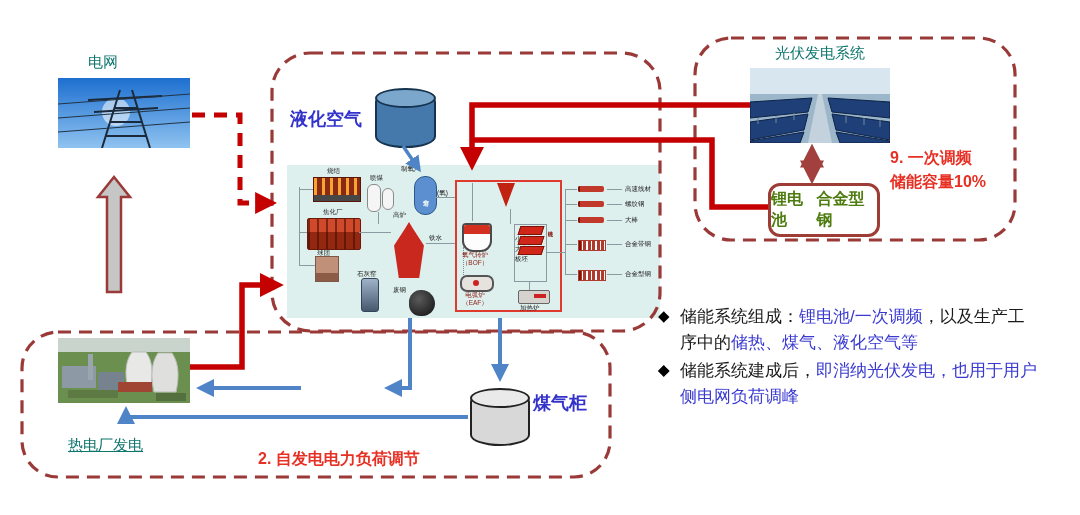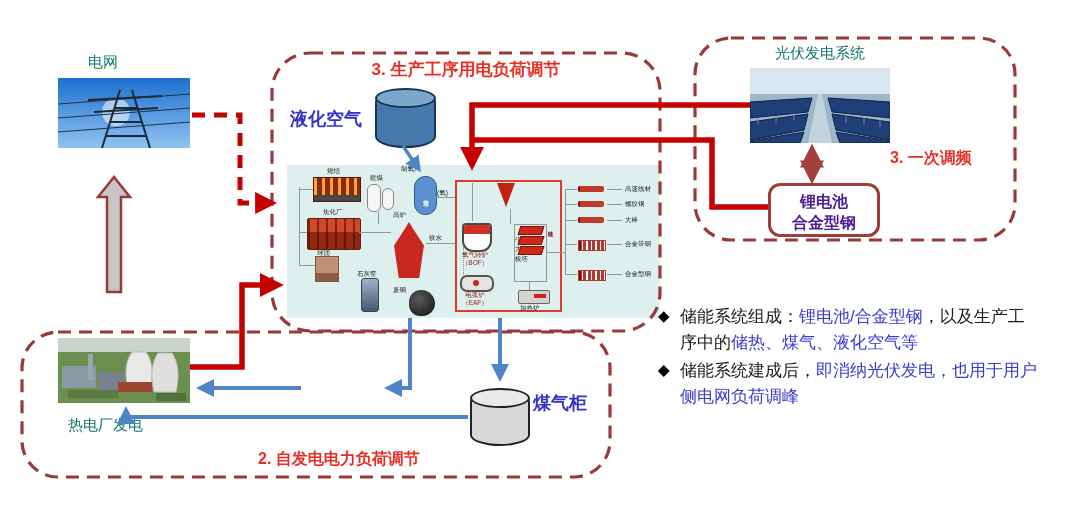--- a/index.html
+++ b/index.html
@@ -7,22 +7,22 @@
   .abs{position:absolute;}
   svg.overlay{position:absolute;left:0;top:0;z-index:3;pointer-events:none;}
   .photo{position:absolute;z-index:2;}
   
   .lbl-black{color:#0f766e;font-size:15px;}
   .lbl-red{color:#e72f23;font-weight:bold;font-size:17px;}
   .lbl-blue{color:#3333cc;font-weight:bold;font-size:18px;}
   .note-red{color:#e72f23;font-weight:bold;font-size:16px;line-height:1.5;}
   
   .battery-box{position:absolute;left:768px;top:183px;width:106px;height:48px;z-index:4;
-    background:#fff;border:3px solid #9e3c36;border-radius:12px;display:flex;flex-direction:column;
-    align-items:center;justify-content:flex-end;color:#4c1d95;font-weight:bold;font-size:16px;line-height:1.3;}
+    background:#fff;border:3px solid #9e3c36;border-radius:12px;display:flex;flex-direction:row;
+    align-items:center;justify-content:flex-start;color:#4d7c0f;font-weight:bold;font-size:16px;line-height:1.3;}
   .heat-box{position:absolute;left:303px;top:368px;width:74px;height:39px;z-index:4;background:#fff;
     border:3px solid #9e3c36;box-shadow:inset 0 0 0 2px #fff, inset 0 0 0 5px #b0524d;
     display:flex;align-items:center;justify-content:center;color:#3333cc;font-weight:bold;font-size:18px;}
   
   .cyl{position:absolute;z-index:2;}
   .cyl .body{position:absolute;left:0;top:8px;width:100%;bottom:0;border:2px solid #16344f;
     border-radius:6px 6px 50% 50% / 6px 6px 22% 22%;}
   .cyl .top{position:absolute;left:0;top:0;width:100%;height:16px;border:2px solid #16344f;border-radius:50%;}
   .cyl.air .body{background:#4579ab;} .cyl.air .top{background:#7ba7cd;}
   .cyl.gas .body{background:#d8d8d8;border-color:#222;} .cyl.gas .top{background:#eaeaea;border-color:#222;}
@@ -135,21 +135,20 @@
     <g stroke="#1a2a3a" stroke-width="2" fill="none">
       <path d="M62 12 L44 70 M74 12 L92 70"></path>
       <path d="M48 58 L88 58 M52 44 L84 44 M56 30 L80 30"></path>
       <path d="M30 22 L104 18 M36 34 L100 30"></path>
     </g>
     <g stroke="#223344" stroke-width="1">
       <path d="M0 26 L132 16 M0 40 L132 30 M0 54 L132 44"></path>
     </g>
   </svg>
 
-  <div class="abs lbl-red" style="left:272px;top:58px;width:388px;text-align:center;">3. 生产工序用电负荷调节</div>
   <div class="abs lbl-blue" style="left:290px;top:107px;">液化空气</div>
   <div class="cyl air" style="left:375px;top:88px;width:57px;height:60px;">
     <div class="body"></div>
       <div class="top"></div>
   </div>
 
   <div id="panel">
 
     <div class="busv" style="left:12px;top:22px;height:78px;"></div>
     <div class="ln" style="left:12px;top:24px;width:14px;height:1px;"></div>
@@ -258,46 +257,47 @@
     </g>
     <g stroke="#6f88a0" stroke-width="1">
       <path d="M8,50 8,56 M26,48 26,55 M44,45 44,52 M96,48 96,55 M114,50 114,57 M130,52 130,59"></path>
     </g>
   </svg>
   <div class="battery-box">
     <span>锂电池</span>
     <span>合金型钢</span>
   </div>
   <div class="abs note-red" style="left:890px;top:146px;">
-    <div>3. 一次调频</div>
+    <div>9. 一次调频</div>
+    <div>储能容量10%</div>
   </div>
 
   <svg class="photo" style="left:58px;top:338px;" width="132" height="65">
     <rect width="132" height="65" fill="#6a8f4f"></rect>
     <rect width="132" height="14" fill="#c9d4cd"></rect>
     <rect x="4" y="28" width="34" height="22" fill="#8d99a4"></rect>
     <rect x="40" y="34" width="26" height="18" fill="#76828e"></rect>
     <rect x="10" y="52" width="50" height="8" fill="#5d7a44"></rect>
     <rect x="30" y="16" width="5" height="26" fill="#9aa5ad"></rect>
     <path d="M70 52 C66 34 68 22 74 14 L88 14 C94 22 96 34 92 52 Z" fill="#e8e8e6" stroke="#b9bdb9"></path>
     <path d="M96 54 C92 36 94 24 100 15 L114 15 C120 24 122 36 118 54 Z" fill="#dfe0de" stroke="#b9bdb9"></path>
     <rect x="60" y="44" width="34" height="10" fill="#a04434"></rect>
     <rect x="98" y="55" width="30" height="8" fill="#55703f"></rect>
   </svg>
-  <div class="abs lbl-black" style="left:68px;top:416px;">热电厂发电</div>
+  <div class="abs lbl-black" style="left:68px;top:436px;text-decoration:underline;">热电厂发电</div>
   <div class="cyl gas" style="left:470px;top:388px;width:56px;height:58px;">
     <div class="body"></div>
       <div class="top"></div>
   </div>
   <div class="abs lbl-blue" style="left:533px;top:391px;">煤气柜</div>
   <div class="abs note-red" style="left:258px;top:447px;">2. 自发电电力负荷调节</div>
 
   <div class="bullets">
     <p>
-      <span class="dia">◆</span><span>储能系统组成：</span><span class="blue">锂电池/合金型钢</span><span>，以及生产工序中的</span><span class="blue">储热、煤气、液化空气等</span>
+      <span class="dia">◆</span><span>储能系统组成：</span><span class="blue">锂电池/一次调频</span><span>，以及生产工序中的</span><span class="blue">储热、煤气、液化空气等</span>
     </p>
     <p>
       <span class="dia">◆</span>
     </p>
     <p>
       <span class="dia">◆</span><span>储能系统建成后，</span><span class="blue">即消纳光伏发电，也用于用户侧电网负荷调峰</span>
     </p>
   </div>
 
 </div>

